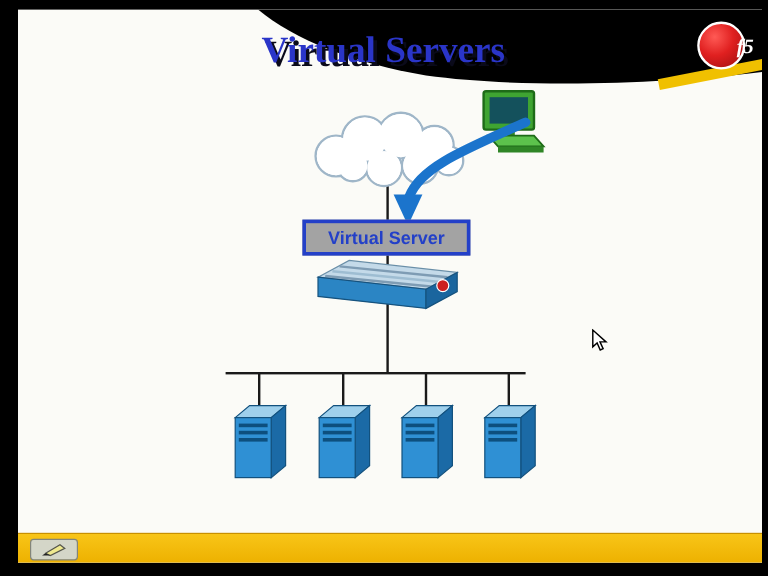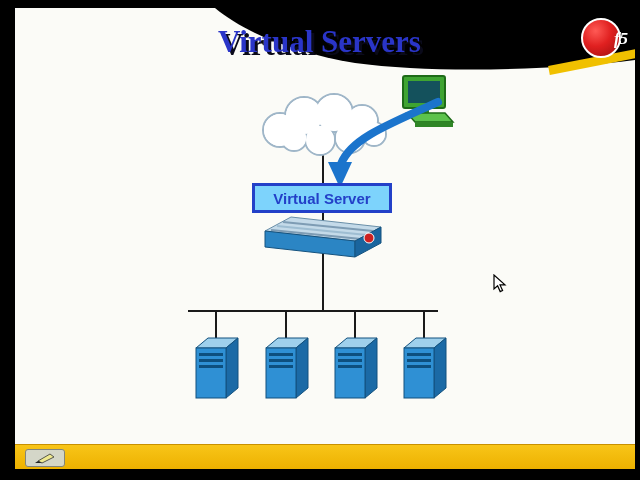--- a/index.html
+++ b/index.html
@@ -21,21 +21,21 @@
                 font-weight:bold;font-size:17px;line-height:1;margin-left:40px;}
 
   
   .line{position:absolute;background:#1a1a1a;z-index:5;}
   #cloud{position:absolute;left:235px;top:80px;width:150px;height:70px;z-index:6;}
   #internet-label{position:absolute;left:0;top:22px;width:150px;text-align:center;
                   font-weight:bold;font-size:13px;color:#111;z-index:7;}
   #computer{position:absolute;left:378px;top:66px;width:64px;height:64px;z-index:8;}
   #arrow{position:absolute;left:295px;top:80px;width:150px;height:108px;z-index:9;}
   #vs-box{position:absolute;left:237px;top:175px;width:134px;height:24px;z-index:10;
-          background:#7dd3fc;border:3px solid #2340c8;display:flex;align-items:center;justify-content:center;
+          background:#a3a3a3;border:3px solid #2340c8;display:flex;align-items:center;justify-content:center;
           font-weight:bold;font-size:15px;color:#2340c8;}
   #appliance{position:absolute;left:246px;top:203px;width:126px;height:50px;z-index:11;}
   .tower{position:absolute;width:46px;height:64px;z-index:11;}
   #tower-1{left:179px;top:328px;}
   #tower-2{left:249px;top:328px;}
   #tower-3{left:318px;top:328px;}
   #tower-4{left:387px;top:328px;}
 
   
   #bottom-bar{position:absolute;left:0;top:436px;width:620px;height:24px;z-index:12;

